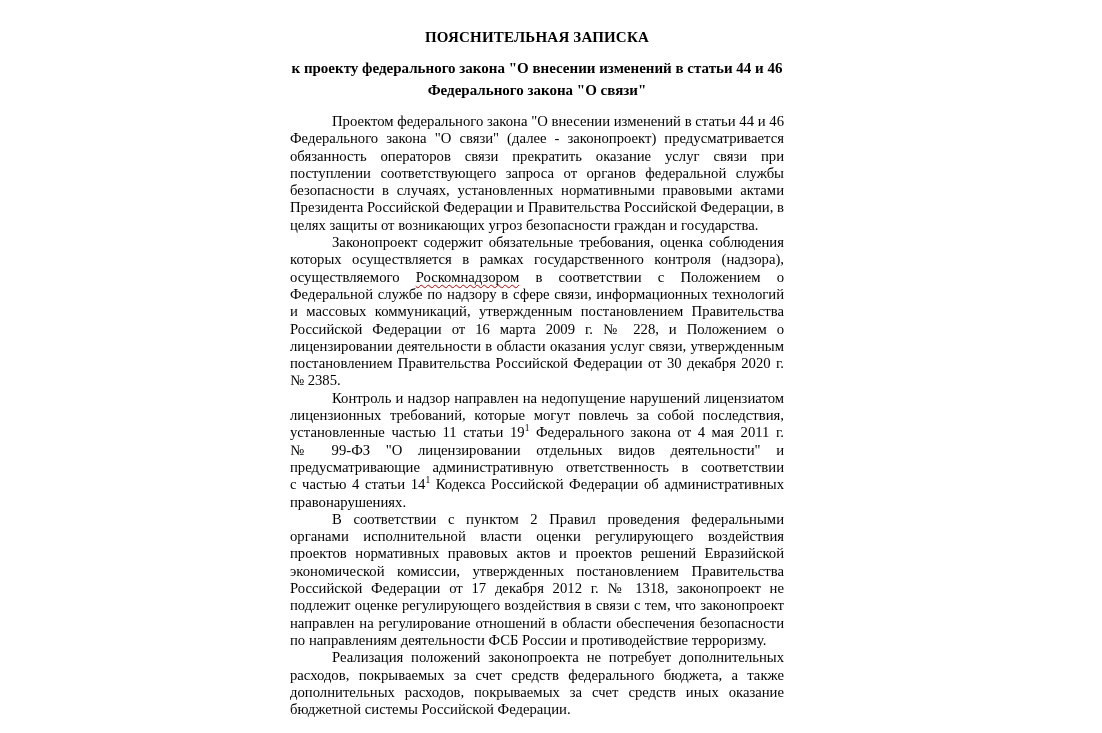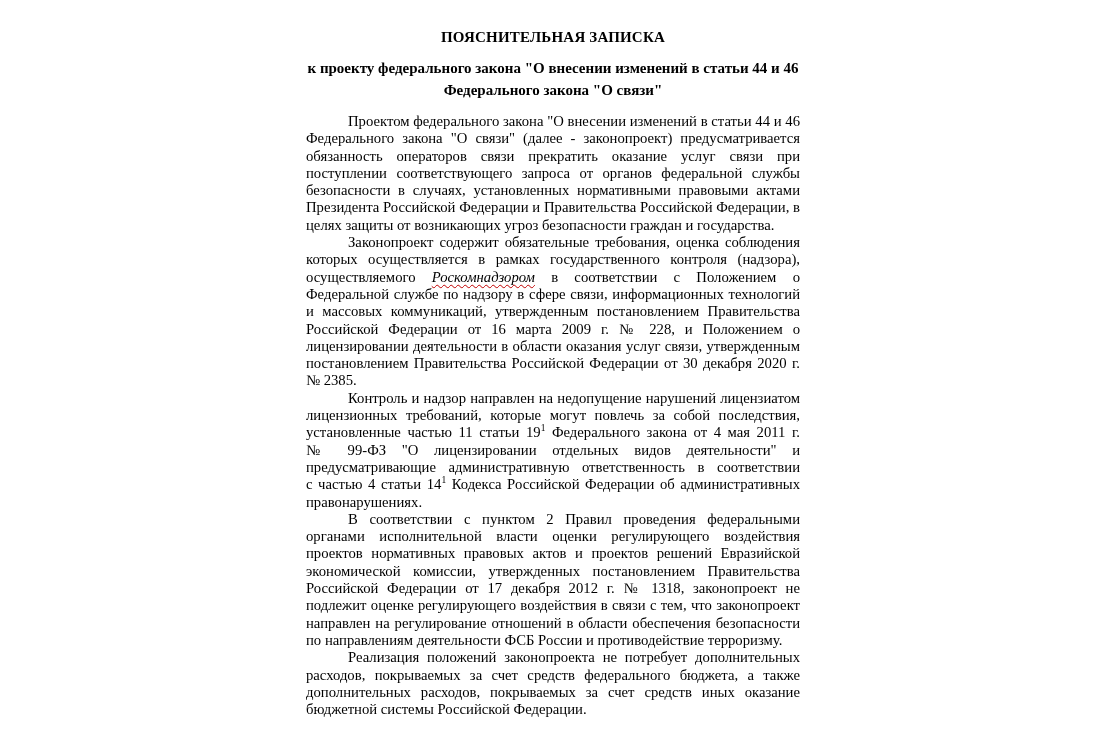--- a/index.html
+++ b/index.html
@@ -10,21 +10,21 @@
     width: 1102px;
     height: 733px;
     background: var(--page-bg, #ffffff);
     position: relative;
     overflow: hidden;
     font-family: "Liberation Serif", "DejaVu Serif", serif;
     color: var(--text-color, #000000);
   }
   .page {
     position: absolute;
-    left: 306px;
+    left: 290px;
     top: 28px;
     width: 494px;
   }
   .doc-title {
     font-size: 15px;
     font-weight: bold;
     text-align: center;
     line-height: 18px;
     margin: 0;
     letter-spacing: 0.2px;
@@ -51,21 +51,20 @@
     line-height: 0;
     vertical-align: super;
   }
   .misspelled {
     text-decoration-line: underline;
     text-decoration-style: wavy;
     text-decoration-thickness: 1px;
     text-decoration-color: var(--spell-color, #c00000);
     text-underline-offset: 2px;
     text-decoration-skip-ink: none;
-    font-style: italic;
   }
 </style>
 </head>
 <body>
 
 <div class="page">
   <h1 class="doc-title">ПОЯСНИТЕЛЬНАЯ ЗАПИСКА</h1>
   <h2 class="doc-subtitle">к проекту федерального закона "О внесении изменений в статьи 44 и 46<br>Федерального закона "О связи"</h2>
   <div class="doc-body">
       <p class="para"><span>Проектом федерального закона "О внесении изменений в статьи 44 и 46 Федерального закона "О связи" (далее - законопроект) предусматривается обязанность операторов связи прекратить оказание услуг связи при поступлении соответствующего запроса от&nbsp;органов федеральной службы безопасности в&nbsp;случаях, установленных нормативными правовыми актами Президента Российской Федерации и Правительства Российской Федерации, в целях защиты от возникающих угроз безопасности граждан и государства.</span></p>

